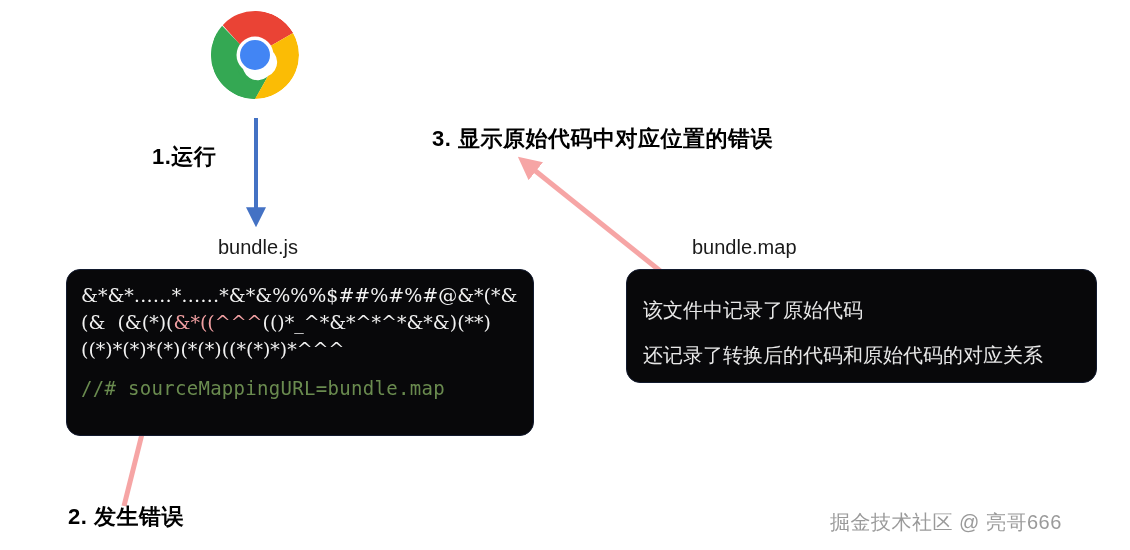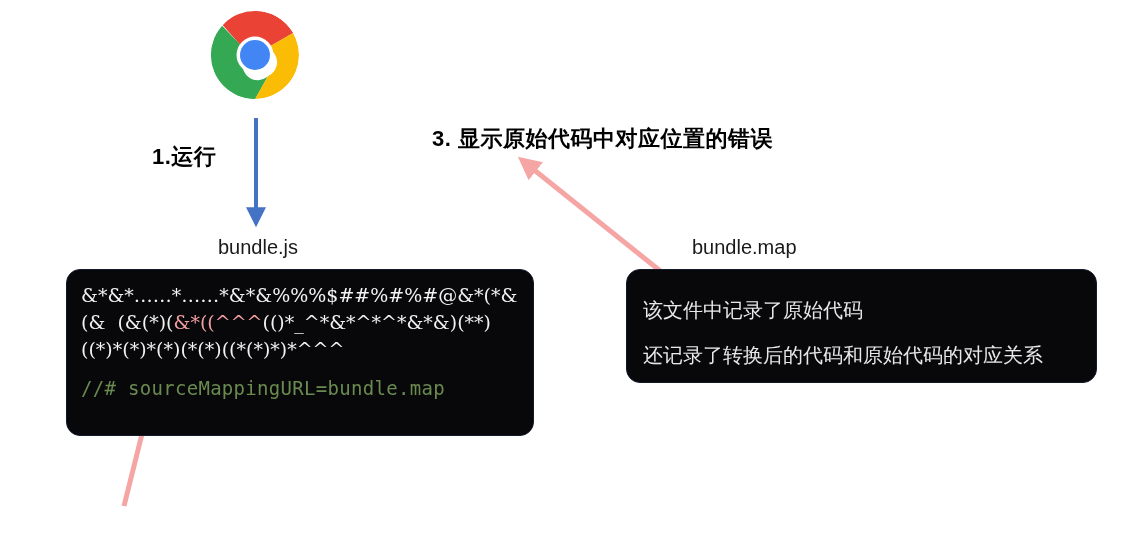--- a/index.html
+++ b/index.html
@@ -189,29 +189,31 @@
 
     <line x1="124" y1="506" x2="168" y2="330" stroke="#f6a5a5" stroke-width="5" marker-end="url(#head-pink)"></line>
 
     <line x1="664" y1="274" x2="528" y2="165" stroke="#f6a5a5" stroke-width="5" marker-end="url(#head-pink)"></line>
   </svg>
 
   <div class="label label-run">1.运行</div>
 
   <div class="label label-step3">3. 显示原始代码中对应位置的错误</div>
 
+  <div class="label label-step2">2. 发生错误</div>
 
   <div class="label label-bundlejs">bundle.js</div>
 
   <div class="label label-bundlemap">bundle.map</div>
 
   <div class="dark-box code-box">
     <div class="code-lines"><span>&amp;*&amp;*……*……*&amp;*&amp;%%%$##%#%#@&amp;*(*&amp;(&amp;</span><span>  (&amp;(*)(</span><span class="frag-pink">&amp;*((^^^</span><span>(()*_^*&amp;*^*^*&amp;*&amp;)(**)((*)</span><span>*(*)*(*)(*(*)((*(*)*)*^^^</span></div>
     <div class="code-comment">//# sourceMappingURL=bundle.map</div>
   </div>
 
   <div class="dark-box map-box">
     <div class="map-text">该文件中记录了原始代码</div>
     <div class="map-text">还记录了转换后的代码和原始代码的对应关系</div>
   </div>
 
+  <div class="watermark">掘金技术社区 @ 亮哥666</div>
 
 </div>
 
 </body></html>

